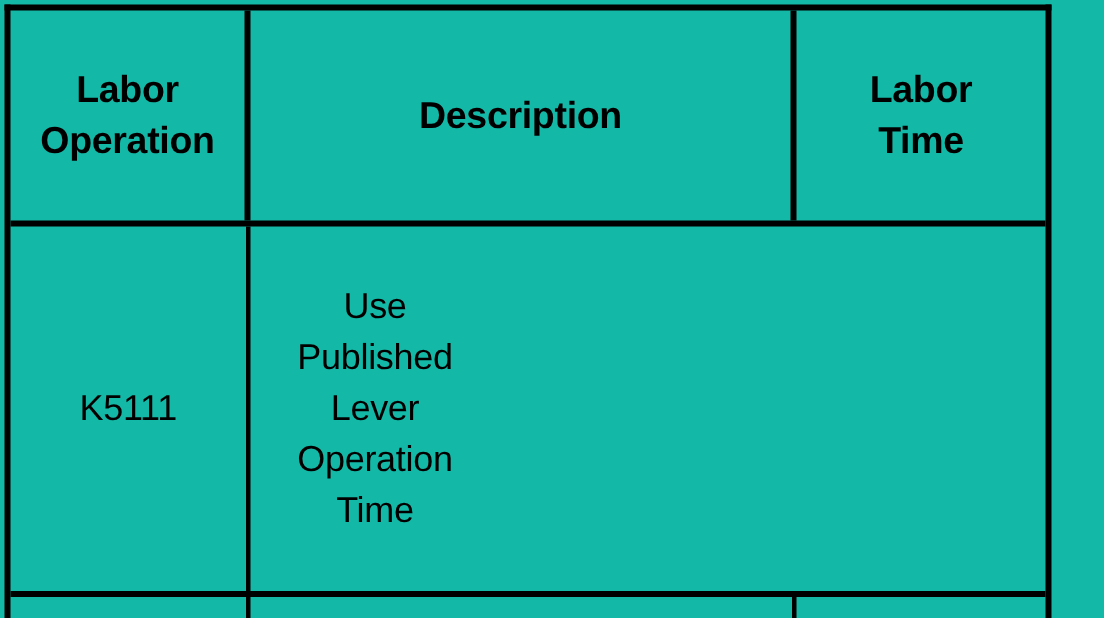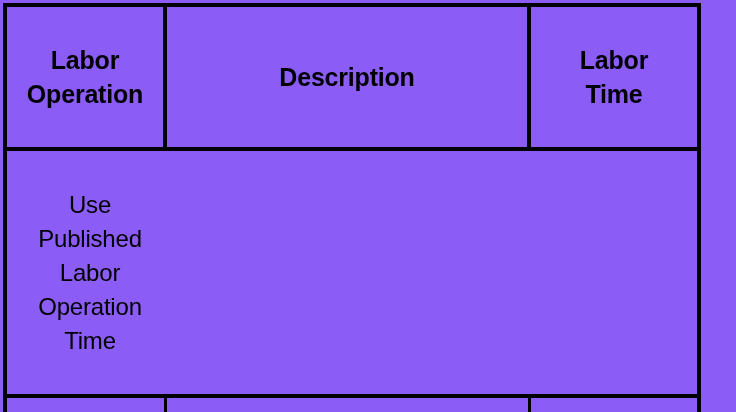--- a/index.html
+++ b/index.html
@@ -12,21 +12,21 @@
     height: 412px;
     overflow: hidden;
     font-family: "Liberation Sans", sans-serif;
     color: #000000;
   }
 
   #page {
     position: relative;
     width: 736px;
     height: 412px;
-    background: #8b5cf6;
+    background: #14b8a6;
   }
 
   
   .table {
     position: absolute;
     left: 3px;
     top: 3px;
     width: 698px;
     box-sizing: border-box;
     border-left: 4px solid #000;
@@ -113,24 +113,27 @@
       <div class="cell col-desc">
         <span class="hdr-text">Description</span>
       </div>
       <div class="cell col-time">
         <span class="hdr-text">Labor
 Time</span>
       </div>
     </div>
 
     <div class="row row-body">
+      <div class="cell col-op cell-op">
+        <span class="body-text">K5111</span>
+      </div>
       <div class="cell col-time">
         <span class="body-text">Use
 Published
-Labor
+Lever
 Operation
 Time</span>
       </div>
     </div>
 
     <div class="row row-partial">
       <div class="cell col-op">
         <span class="body-text"></span>
       </div>
       <div class="cell col-desc">

